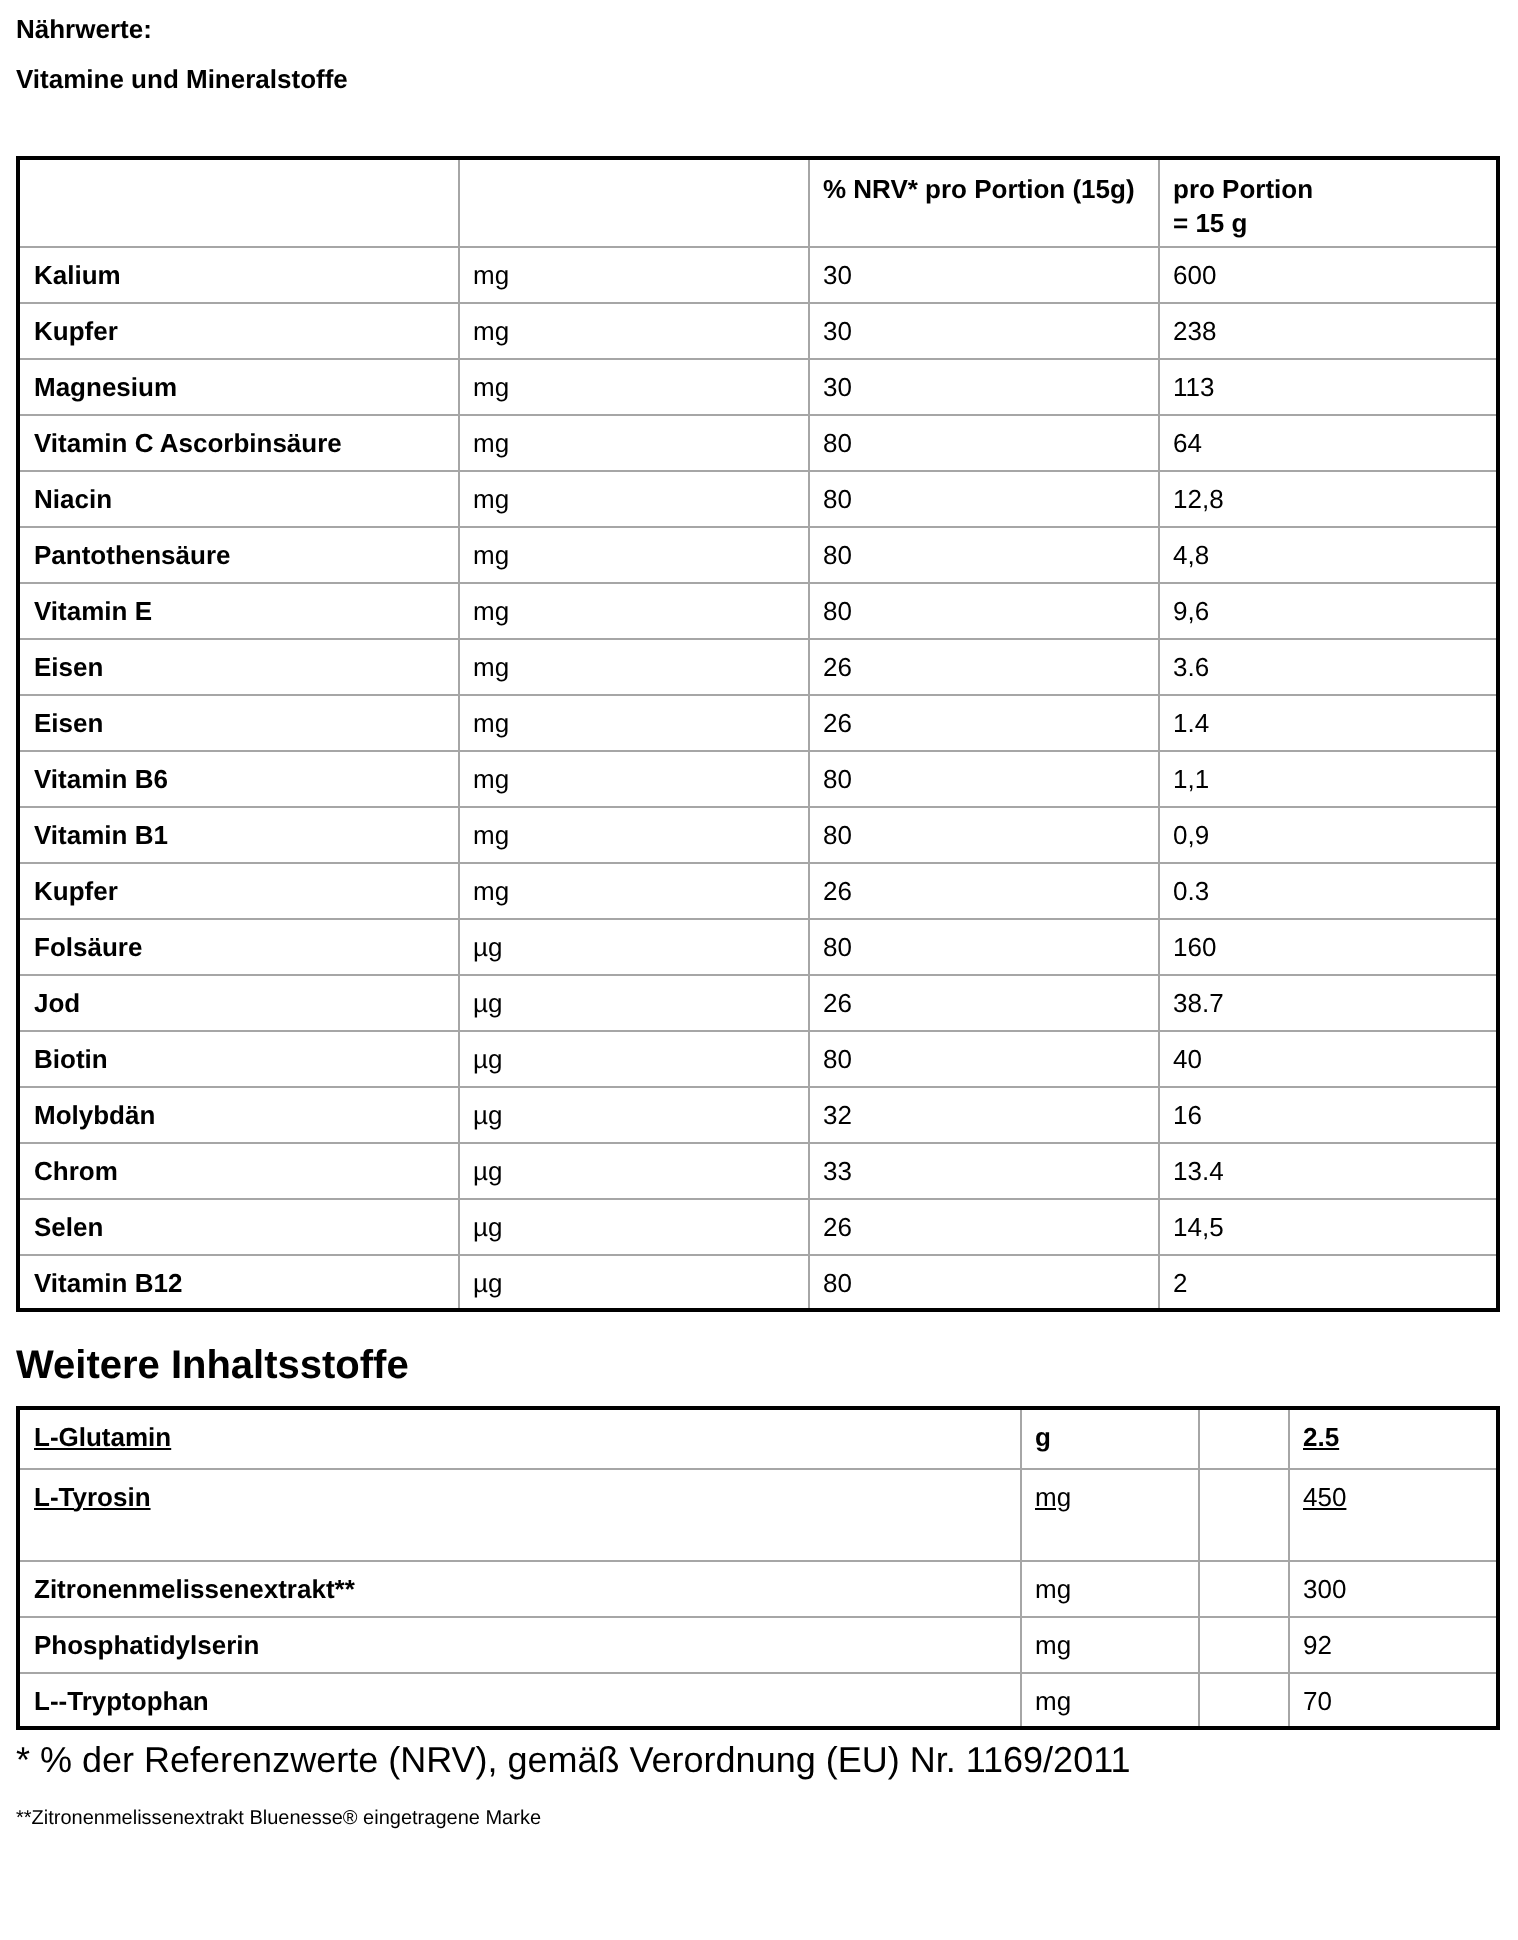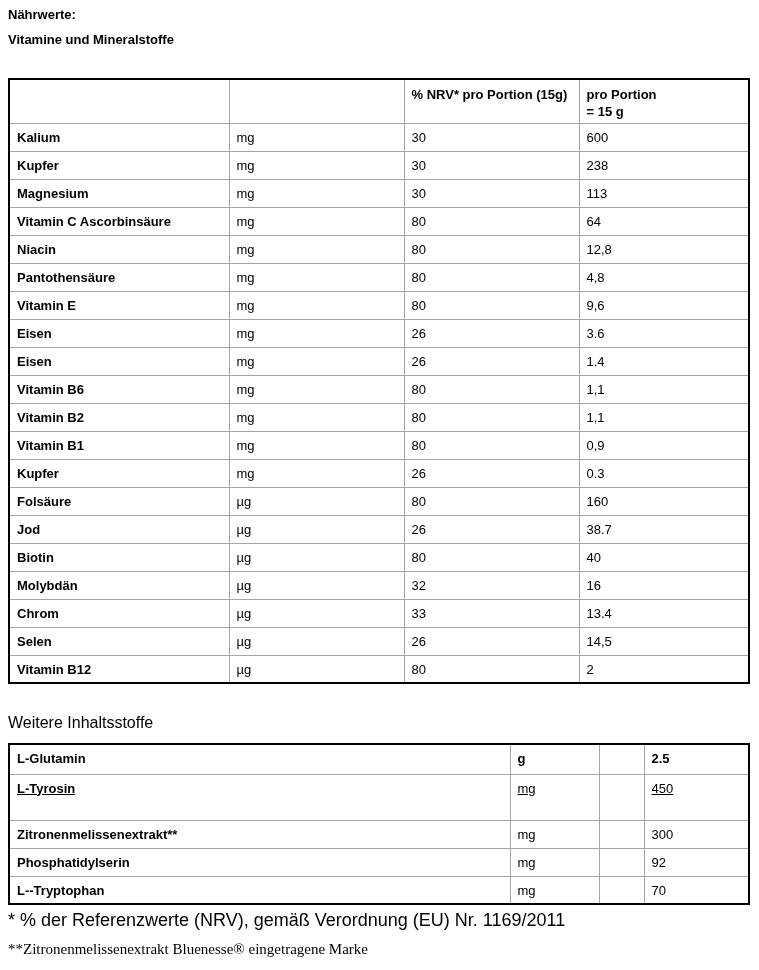--- a/index.html
+++ b/index.html
@@ -8,21 +8,21 @@
     width: 759px; height: 970px;
     background: #ffffff;
     color: #000000;
     font-family: "Liberation Sans", sans-serif;
     font-size: 13px;
   }
   .page { padding: 8px 11px 0 8px; width: 759px; }
 
   .doc-title   { font-size: 13px; font-weight: bold; line-height: 14px; }
   .sec1-title  { font-size: 13px; font-weight: bold; line-height: 14px; margin-top: 11px; }
-  .sec2-title  { font-size: 16px; font-weight: normal; line-height: 18px; margin-top: 30px; }
+  .sec2-title  { font-size: 20px; font-weight: bold; line-height: 18px; margin-top: 18px; }
 
   table {
     width: 740px;
     border-collapse: collapse;
     table-layout: fixed;
     border: 2px solid #000000;
   }
   th, td {
     border: 1px solid #a6a6a6;
     text-align: left;
@@ -33,28 +33,28 @@
     overflow: hidden;
     white-space: nowrap;
   }
   table.t-vitamins { margin-top: 31px; }
   table.t-vitamins thead tr { height: 44px; }
   table.t-vitamins thead th { font-weight: bold; line-height: 17px; }
   table.t-vitamins tbody tr { height: 28px; }
 
   table.t-other { margin-top: 11px; }
   table.t-other tbody tr { height: 28px; }
-  table.t-other tbody tr.bold-values { height: 30px; }
+  table.t-other tbody tr.bold-values { height: 30px; text-decoration: underline; }
   table.t-other tbody tr.bold-values td { font-weight: bold; }
   table.t-other tbody tr.tall { height: 46px; text-decoration: underline; }
 
   td.name { font-weight: bold; }
 
   .footnote1 { margin-top: 8px;  font-size: 18px; line-height: 15px; }
-  .footnote2 { margin-top: 14px; font-size: 15px; line-height: 15px; font-family: Liberation Serif, serif; }
+  .footnote2 { margin-top: 14px; font-size: 10px; line-height: 15px; }
 </style>
 </head>
 <body>
 
 <div class="page">
 
   <div class="doc-title">Nährwerte:</div>
 
   <div class="sec1-title">Vitamine und Mineralstoffe</div>
 
@@ -132,26 +132,20 @@
         <td>26</td>
         <td>1.4</td>
       </tr>
         <tr>
         <td class="name">Vitamin B6</td>
         <td>mg</td>
         <td>80</td>
         <td>1,1</td>
       </tr>
         <tr>
-        <td class="name">Vitamin B2</td>
-        <td>mg</td>
-        <td>80</td>
-        <td>1,1</td>
-      </tr>
-        <tr>
         <td class="name">Vitamin B1</td>
         <td>mg</td>
         <td>80</td>
         <td>0,9</td>
       </tr>
         <tr>
         <td class="name">Kupfer</td>
         <td>mg</td>
         <td>26</td>
         <td>0.3</td>

